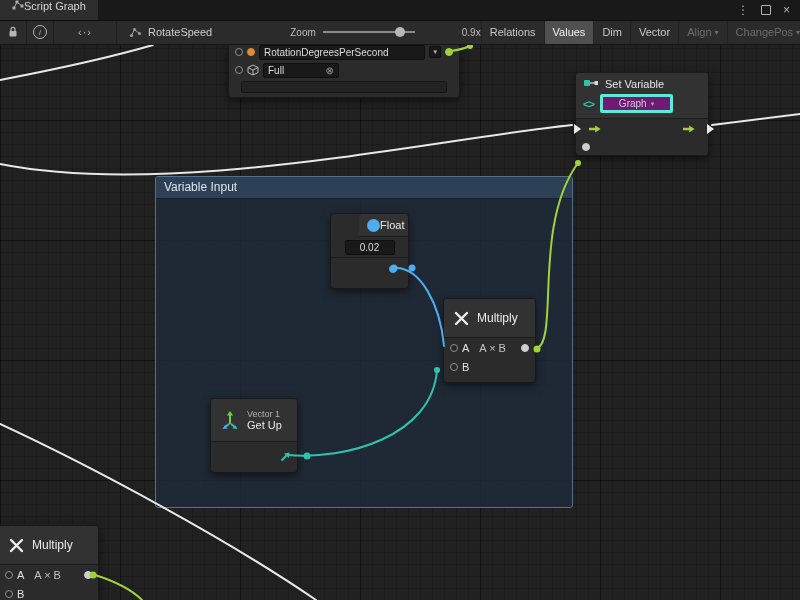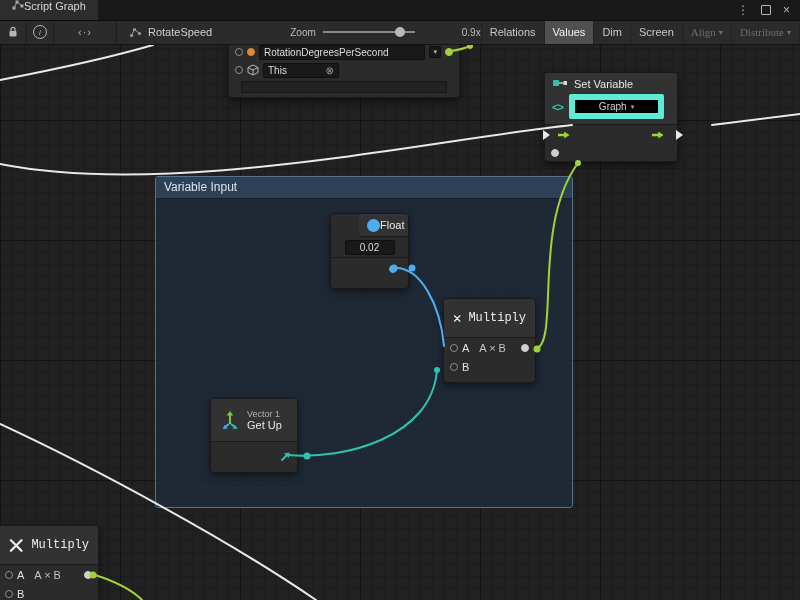--- a/index.html
+++ b/index.html
@@ -37,38 +37,38 @@
   .tb-asset{display:flex;align-items:center;gap:6px;padding:0 12px;font-size:11px;color:#cfcfcf;flex:none;}
   .zoom-group{display:flex;align-items:center;gap:7px;margin-left:26px;flex:none;}
   .tb-label{font-size:10px;color:#bdbdbd;margin-left:40px;}
   .slider{position:relative;width:92px;height:12px;flex:none;}
   .slider-track{position:absolute;left:0;right:0;top:5px;height:2px;background:#8a8a8a;}
   .slider-handle{position:absolute;left:72px;top:1px;width:10px;height:10px;border-radius:50%;background:#b8b8b8;}
   .tb-buttons{margin-left:auto;display:flex;height:100%;flex:none;}
   .tbtn{flex:none;display:flex;align-items:center;gap:3px;padding:0 8px;font-size:11px;color:#c8c8c8;
         border-left:1px solid #222;white-space:nowrap;cursor:default;}
   .tbtn.active{background:#505050;color:#f2f2f2;}
-  .tbtn.disabled{color:#6d6d6d;font-family:Liberation Serif, serif;}
+  .tbtn.disabled{color:#6d6d6d;}
   .bcaret{font-size:8px;}
 
   
   .group{position:absolute;z-index:1;background:rgba(31,44,60,0.80);border:1px solid #56718a;border-radius:3px;}
   .group-header{height:21px;line-height:21px;padding-left:8px;font-size:12px;color:#d9e4ef;
                 background:rgba(48,66,89,0.92);border-bottom:1px solid rgba(16,24,34,.8);border-radius:2px 2px 0 0;}
 
   
   .wires{position:absolute;left:0;top:0;z-index:4;pointer-events:none;}
   .wires path{fill:none;stroke-linecap:round;}
 
   
   .node{position:absolute;z-index:3;background:#2b2b2b;border:1px solid #191919;border-radius:4px;
         box-shadow:0 3px 9px rgba(0,0,0,.5);font-size:11px;color:#ddd;}
   .node-header{display:flex;align-items:center;gap:7px;padding:0 9px;background:#323232;
                border-bottom:1px solid #1c1c1c;border-radius:3px 3px 0 0;}
-  .mult-header{height:38px;font-size:12px;color:#ececec;font-family:Liberation Mono, monospace;}
+  .mult-header{height:38px;font-size:12px;color:#ececec;}
   .port-row{position:relative;display:flex;align-items:center;gap:4px;padding:0 6px;height:19px;}
   .port{width:8px;height:8px;border-radius:50%;background:#262626;border:1px solid #8f8f8f;
         box-sizing:border-box;flex:none;}
   .port.right{margin-left:auto;}
   .port.orange{background:var(--var_orange,#dd8c34);border-color:var(--var_orange,#dd8c34);}
   .port.green{background:var(--wire_green,#a6d335);border-color:var(--wire_green,#a6d335);}
   .port.blue{background:var(--wire_blue,#4fadee);border-color:var(--wire_blue,#4fadee);}
   .port.filled-gray{background:#cfcfcf;border-color:#cfcfcf;}
   .field{background:#191919;border:1px solid #0f0f0f;border-radius:2px;padding:1px 4px;font-size:10px;
          color:#dcdcdc;white-space:nowrap;overflow:hidden;}
@@ -79,22 +79,22 @@
   .node-footer-strip{margin:2px 12px 4px;height:10px;background:#232323;border:1px solid #161616;border-radius:2px;}
   .tri{position:absolute;width:0;height:0;border-top:5px solid transparent;border-bottom:5px solid transparent;
        border-left:7px solid #e9e9e9;}
   .tri.left{left:-2px;top:5px;}
   .tri.right{right:-6px;top:5px;}
   .sv-header{padding:5px 7px;background:#323232;border-bottom:1px solid #1c1c1c;border-radius:3px 3px 0 0;
              display:flex;flex-direction:column;gap:4px;}
   .sv-title-row{display:flex;align-items:center;gap:6px;font-size:11px;color:#e6e6e6;}
   .sv-scope-row{display:flex;align-items:center;gap:6px;}
   .code-glyph{color:var(--wire_teal,#2fc3ae);font-weight:bold;font-size:11px;letter-spacing:-1px;}
-  .scope-btn{display:flex;align-items:center;gap:4px;background:#000000;border:6px solid #5eead4;border-radius:2px;
-             padding:1px 24px;font-size:10px;color:#cfcfcf;}
+  .scope-btn{display:flex;align-items:center;gap:4px;background:#701a75;border:3px solid #5eead4;border-radius:2px;
+             padding:1px 16px;font-size:10px;color:#cfcfcf;}
   .scope-btn .sc{font-size:7px;color:#aaa;}
   .sub-label{font-size:9px;color:#b2b2b2;line-height:10px;}
   .v3-title{font-size:11px;color:#e8e8e8;line-height:13px;}
   .float-header{height:22px;display:flex;align-items:center;padding:0 8px;background:#323232;
                 border-bottom:1px solid #1c1c1c;border-radius:3px 3px 0 0;margin-left:28px;}
   .float-dot{width:13px;height:13px;border-radius:50%;background:var(--wire_blue,#4fadee);flex:none;}
   .float-title{margin-left:auto;font-size:11px;color:#e6e6e6;}
   .float-value-row{height:20px;display:flex;align-items:center;justify-content:center;border-bottom:1px solid #1c1c1c;}
   .node-footer{position:relative;height:30px;}
 </style>
@@ -136,28 +136,28 @@
       <span class="field" style="flex:1">RotationDegreesPerSecond</span>
       <span class="caret-box">▾</span>
       <span class="port green"></span>
     </div>
     <div class="port-row" style="height:18px">
       <span class="port"></span>
       <svg width="12" height="12" viewBox="0 0 12 12">
         <path d="M6 1 L11 3.5 V8.5 L6 11 L1 8.5 V3.5 Z M1 3.5 L6 6 L11 3.5 M6 6 V11" fill="none" stroke="#b9b9b9" stroke-width="1"></path>
       </svg>
       <span class="field" style="width:66px;display:flex;justify-content:space-between;align-items:center">
-        <span>This</span>
+        <span>Full</span>
         <span style="color:#9a9a9a">⊗</span>
       </span>
     </div>
     <div class="node-footer-strip"></div>
   </div>
 
-  <div class="node" style="left:544px;top:72px;width:132px">
+  <div class="node" style="left:575px;top:72px;width:132px">
     <div class="sv-header">
       <div class="sv-title-row">
         <svg width="16" height="12" viewBox="0 0 16 12">
           <rect x="1" y="2" width="6" height="6" rx="1" style="fill:var(--wire_teal,#2fc3ae)"></rect>
           <path d="M7 5 H12" stroke="#d8d8d8" stroke-width="1.3"></path>
           <rect x="11.5" y="3" width="3.5" height="4" fill="#d8d8d8"></rect>
         </svg>
         <span>Set Variable</span>
       </div>
       <div class="sv-scope-row">
@@ -284,27 +284,27 @@
       <div class="slider">
         <div class="slider-track"></div>
         <div class="slider-handle"></div>
       </div>
       <span class="tb-label">0.9x</span>
     </div>
     <div class="tb-buttons">
       <div class="tbtn">Relations</div>
       <div class="tbtn active">Values</div>
       <div class="tbtn">Dim</div>
-      <div class="tbtn">Screen</div>
+      <div class="tbtn">Vector</div>
       <div class="tbtn disabled">
         <span>Align</span>
         <span class="bcaret">▾</span>
       </div>
       <div class="tbtn disabled">
-        <span>Distribute</span>
+        <span>ChangePos</span>
         <span class="bcaret">▾</span>
       </div>
       <div class="tbtn">Overview</div>
       <div class="tbtn">Full Screen</div>
     </div>
   </div>
 
   <div class="titlebar">
     <div class="tab">
       <svg width="12" height="10" viewBox="0 0 12 10">

